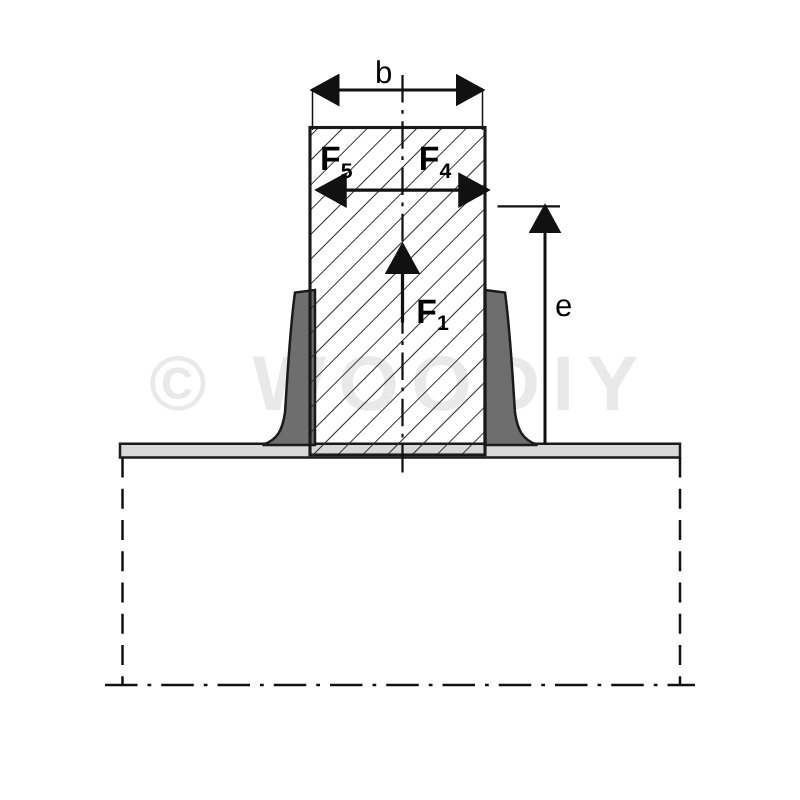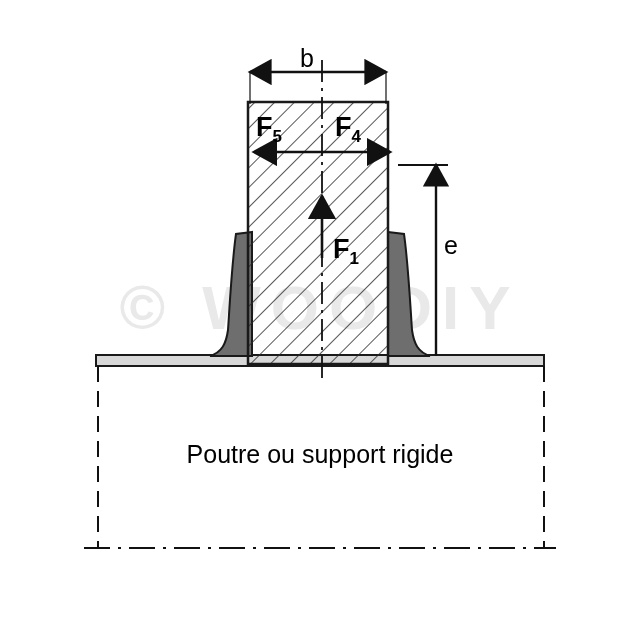--- a/index.html
+++ b/index.html
@@ -150,15 +150,14 @@
 
   <div class="lbl lbl-b">b</div>
   <div class="lbl lbl-e">e</div>
 
   <div class="lbl force lbl-f5"><span>F</span><sub>5</sub></div>
 
   <div class="lbl force lbl-f4"><span>F</span><sub>4</sub></div>
 
   <div class="lbl force lbl-f1"><span>F</span><sub>1</sub></div>
 
-  <div class="lbl lbl-beam">Poutre ou support rigide</div>
 
 </div>
 
 </body></html>

